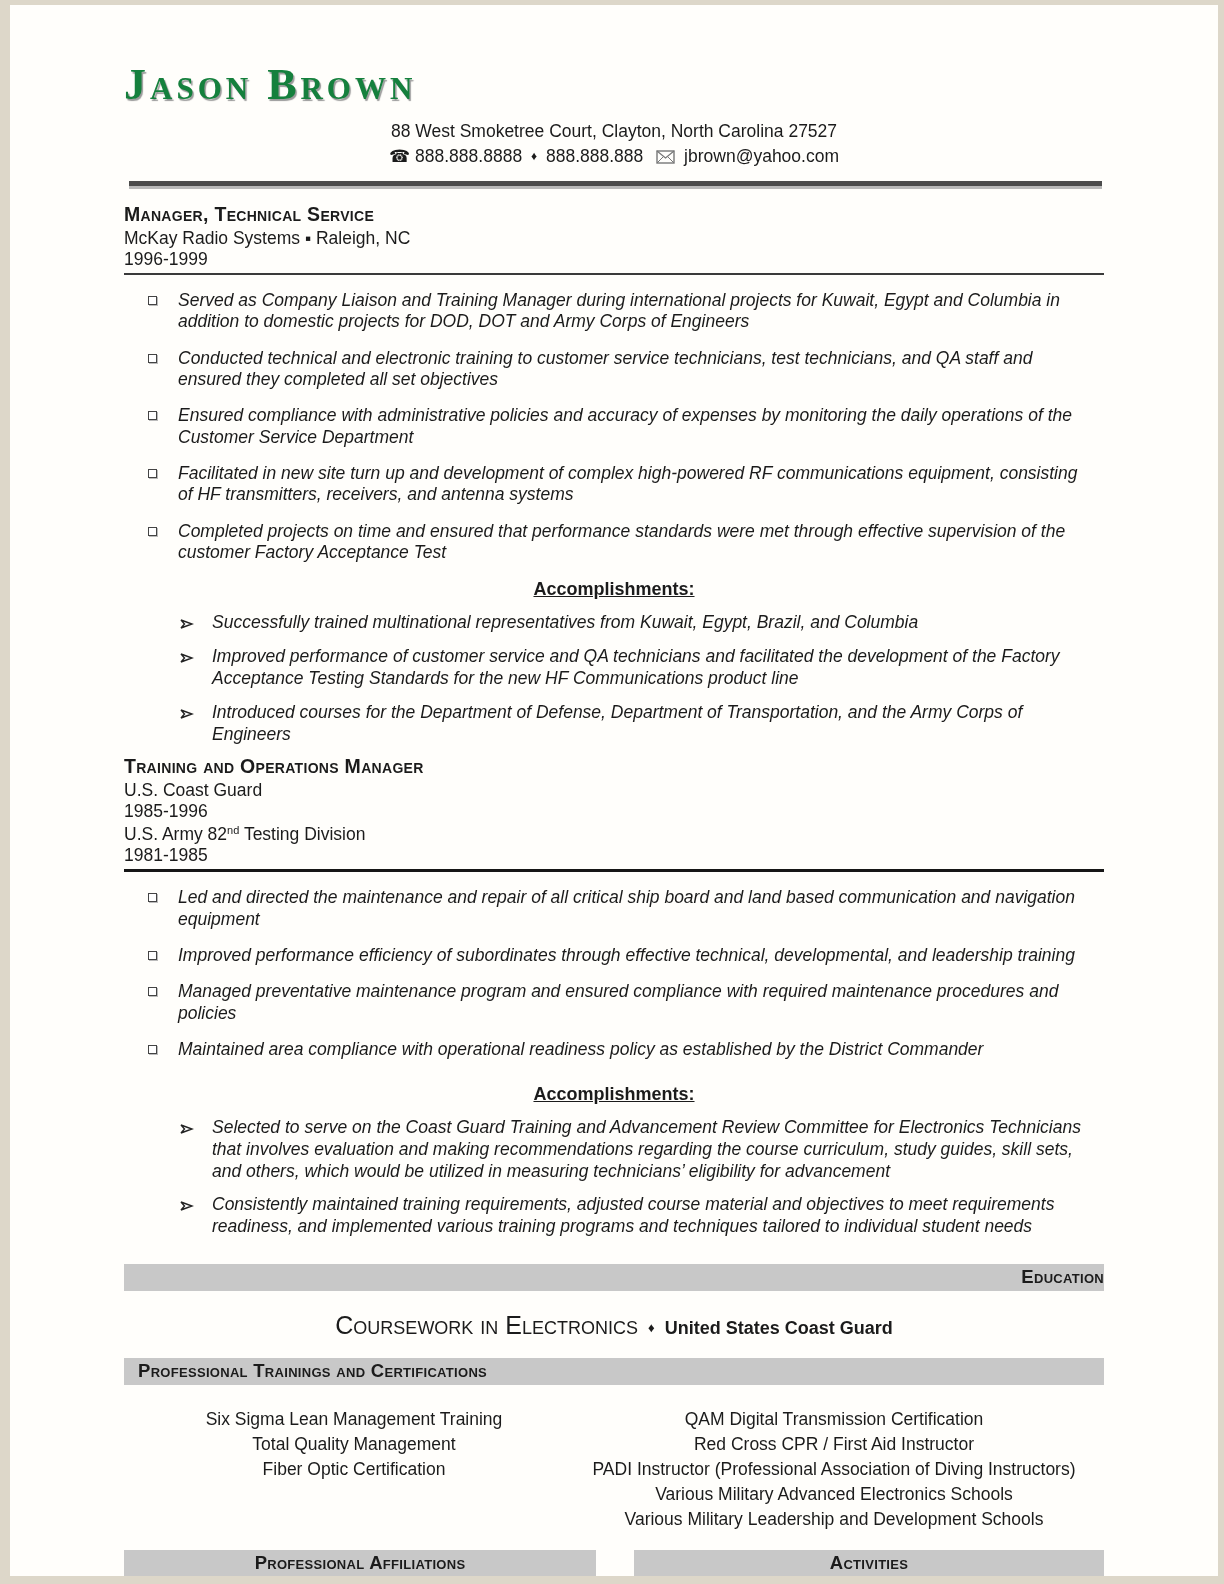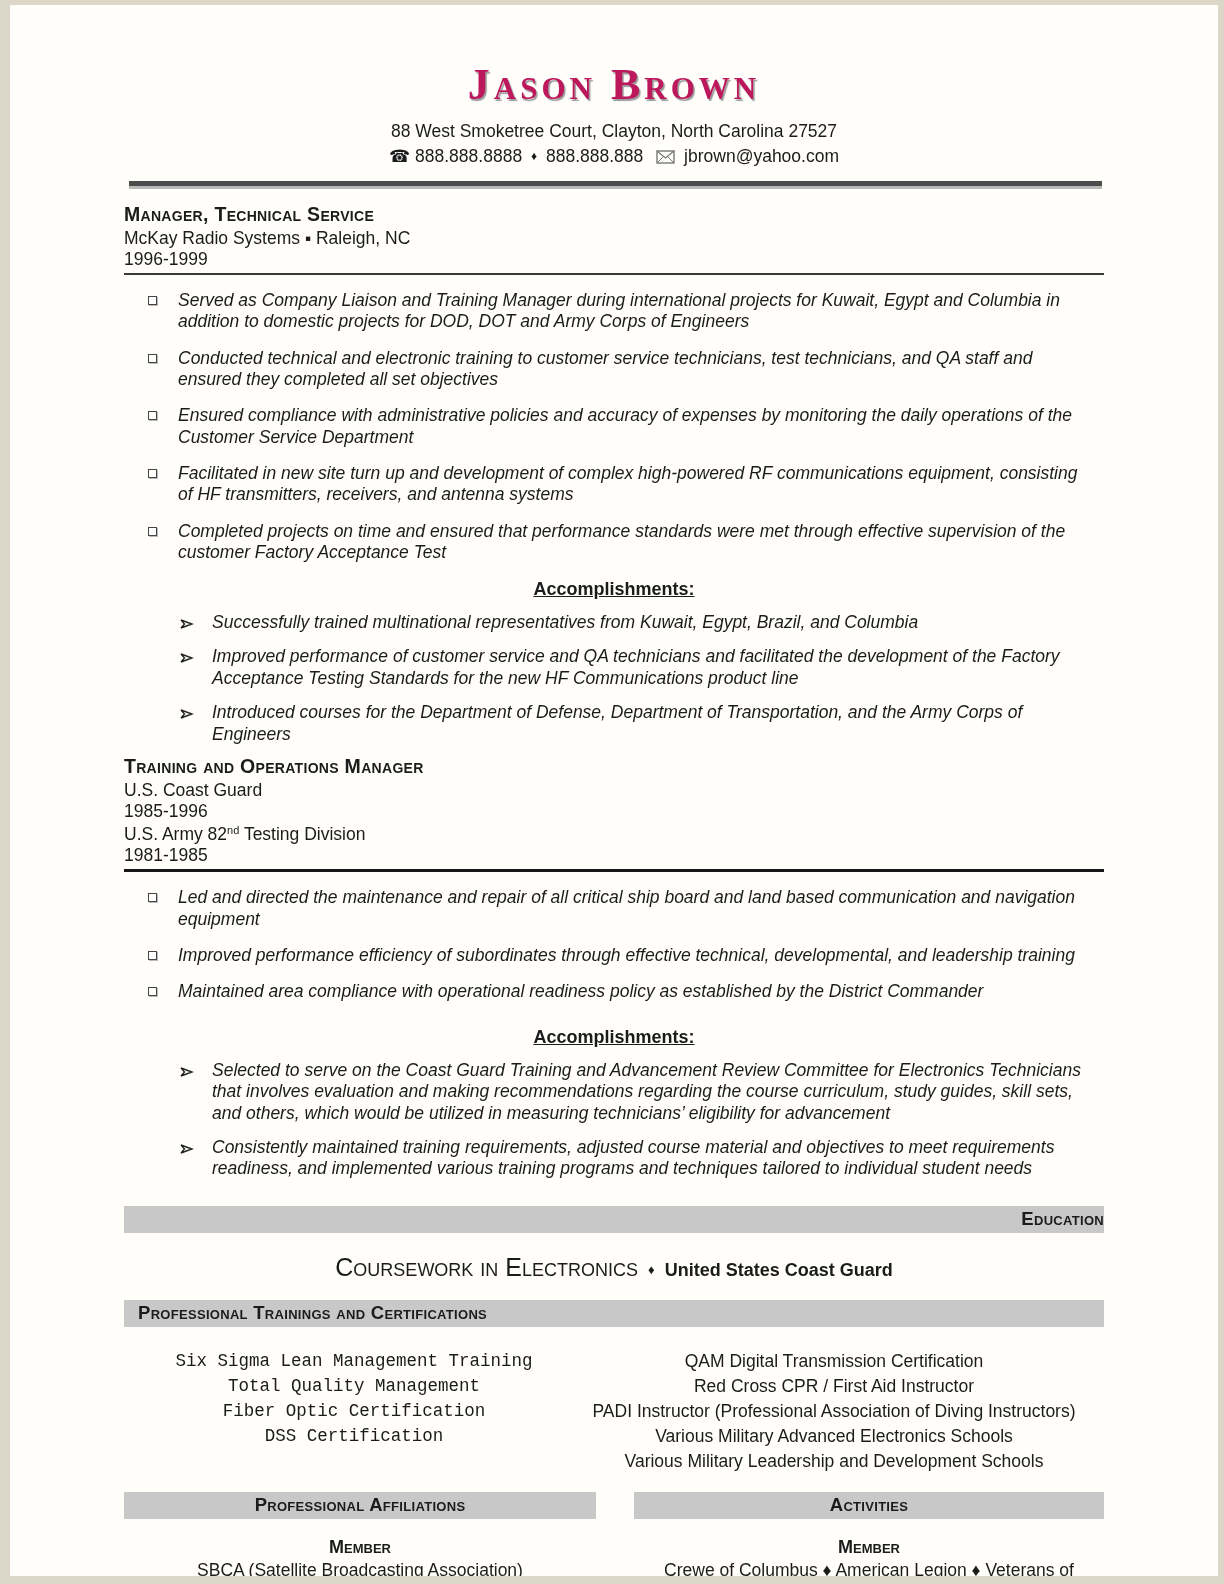--- a/index.html
+++ b/index.html
@@ -12,25 +12,25 @@
   }
   .page {
     position:absolute; left:10px; top:5px; width:1208px; height:1571px;
     background:#fffefb;
     overflow:hidden;
   }
   .content { width:980px; margin:0 auto; position:relative; }
 
   
   .name {
-    margin-top:58px; text-align:center;
+    margin-top:58px; 
     font-family:"Liberation Serif", serif;
     font-weight:bold; font-variant:small-caps;
     font-size:44px; letter-spacing:4px; line-height:1;
-    color:#be185d; text-shadow:1.5px 1.5px 1px #9a9a9a;
+    color:#15803d; text-shadow:1.5px 1.5px 1px #9a9a9a;
   }
   .addr { text-align:center; font-size:17.5px; margin-top:14px; }
   .contact { text-align:center; font-size:17.5px; margin-top:4px; }
   .contact .glyph { font-size:17px; }
   .contact .sep { font-size:12px; vertical-align:2px; padding:0 4px; }
   .email-ic { display:inline-block; vertical-align:-2px; margin:0 4px 0 8px; }
 
   .rule-thick-hdr {
     margin-top:12px; margin-left:5px; width:973px; height:8px;
     background:#4c4c4c; border-bottom:3px solid #b9b9b9;
@@ -69,21 +69,21 @@
   }
   .bar-edu { margin-top:26px;text-align:right; }
   .edu-line { text-align:center; margin-top:20px; font-size:18px; }
   .edu-line .sc { font-variant:small-caps; font-size:25px; }
   .edu-line .dia { font-size:13px; vertical-align:2px; padding:0 5px; }
   .edu-line .bold { font-weight:bold; }
   .bar-train { margin-top:18px; }
 
   .train-cols { display:flex; margin-top:24px; }
   .train-col { text-align:center; font-size:17.5px; line-height:1.2; }
-  .train-col.left  { width:390px; margin-left:35px;font-family:Liberation Mono, monospace; }
+  .train-col.left  { width:390px; margin-left:35px; }
   .train-col.right { width:520px; margin-left:25px; }
   .train-col div { margin-bottom:4px; }
 
   .two-col { display:flex; justify-content:space-between; margin-top:16px; }
   .col { width:472px; }
   .col-right { width:470px; }
   .bar-center { text-align:center; padding-left:0; }
   .member {
     text-align:center; font-weight:bold; font-variant:small-caps;
     font-size:18px; margin-top:18px;
@@ -174,20 +174,24 @@
     <div class="bullet">
       <span class="sq"></span>
       <p>Led and directed the maintenance and repair of all critical ship board and land based communication and navigation equipment</p>
     </div>
     <div class="bullet">
       <span class="sq"></span>
       <p>Improved performance efficiency of subordinates through effective technical, developmental, and leadership training</p>
     </div>
     <div class="bullet">
       <span class="sq"></span>
+      <p>Managed preventative maintenance program and ensured compliance with required maintenance procedures and policies</p>
+    </div>
+    <div class="bullet">
+      <span class="sq"></span>
       <p>Maintained area compliance with operational readiness policy as established by the District Commander</p>
     </div>
 
     <h3 class="acc-head" style="margin-top:24px">Accomplishments:</h3>
     <div class="acc-item">
       <span class="arrow"><svg width="14" height="12" viewBox="0 0 14 12">
             <path d="M1 2 L12 6 L1 10 L4.5 6 Z" fill="#fff" stroke="#222" stroke-width="1.4"></path>
           </svg></span>
       <p>Selected to serve on the Coast Guard Training and Advancement Review Committee for Electronics Technicians that involves evaluation and making recommendations regarding the course curriculum, study guides, skill sets, and others, which would  be utilized in measuring technicians’ eligibility for advancement</p>
     </div>
@@ -204,21 +208,20 @@
       <span class="dia">♦</span>
       <span class="bold">United States Coast Guard</span>
     </div>
 
     <div class="bar bar-train">Professional Trainings and Certifications</div>
     <div class="train-cols">
       <div class="train-col left">
         <div>Six Sigma Lean Management Training</div>
         <div>Total Quality Management</div>
         <div>Fiber Optic Certification</div>
-        <div>DSS Certification</div>
       </div>
       <div class="train-col right">
         <div>QAM Digital Transmission Certification</div>
         <div>Red Cross CPR / First Aid Instructor</div>
         <div>PADI Instructor (Professional Association of Diving Instructors)</div>
         <div>Various Military Advanced Electronics Schools</div>
         <div>Various Military Leadership and Development Schools</div>
       </div>
     </div>
 

